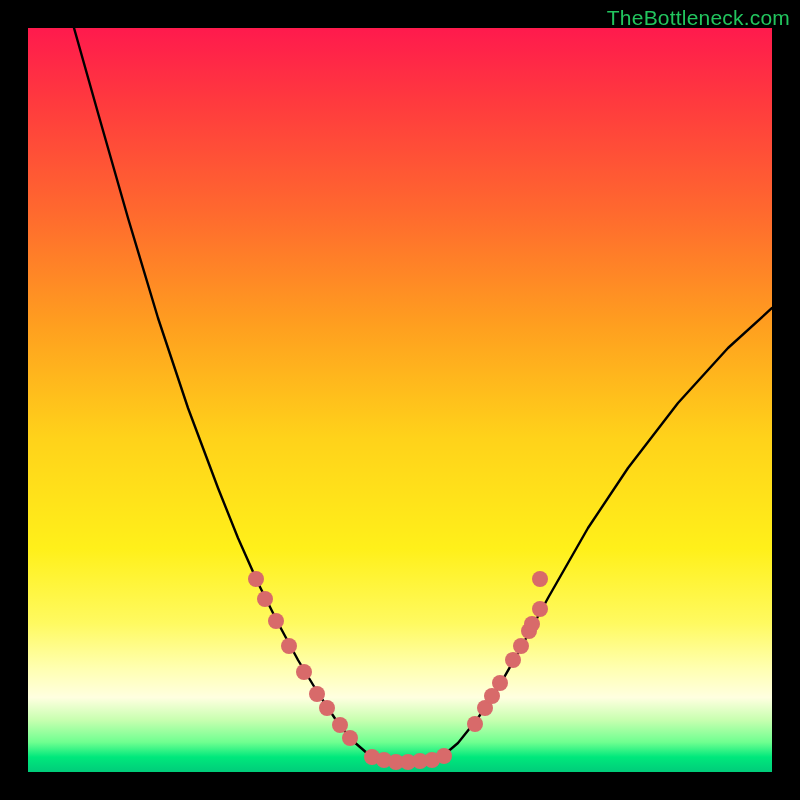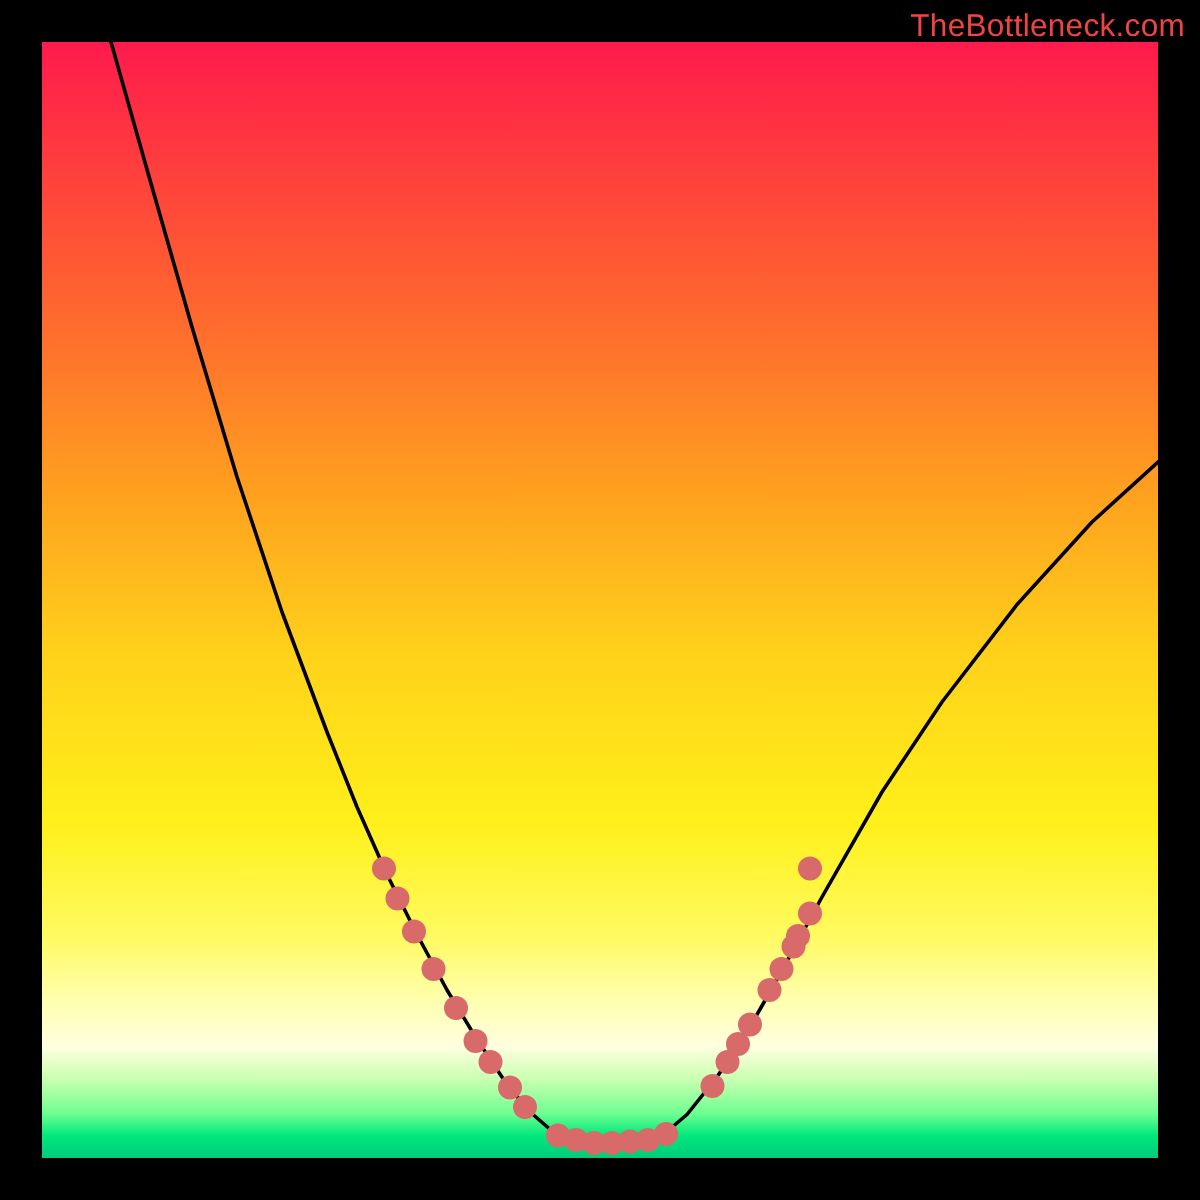--- a/index.html
+++ b/index.html
@@ -43,21 +43,21 @@
       #c8ffb0 93%,
       #6fff90 96%,
       #00e87c 98%,
       #00cc7a 100%
     );
   }
   .watermark {
     position: absolute;
     top: 6px;
     right: 10px;
-    color: #ef4444;
+    color: #22c55e;
     font-size: 21px;
     font-weight: 500;
     letter-spacing: 0.2px;
     user-select: none;
     pointer-events: none;
   }
   svg {
     position: absolute;
     inset: 0;
   }

